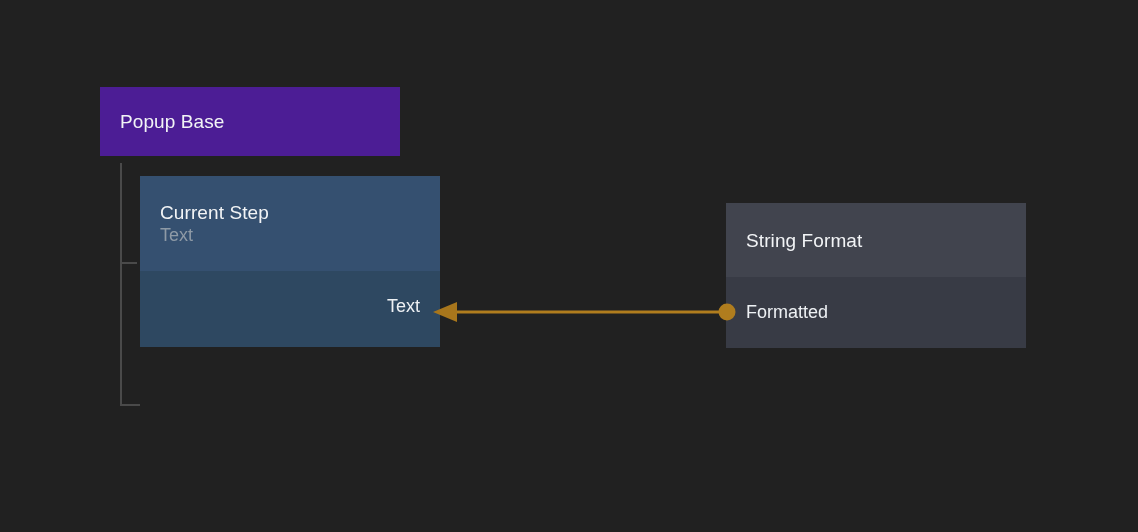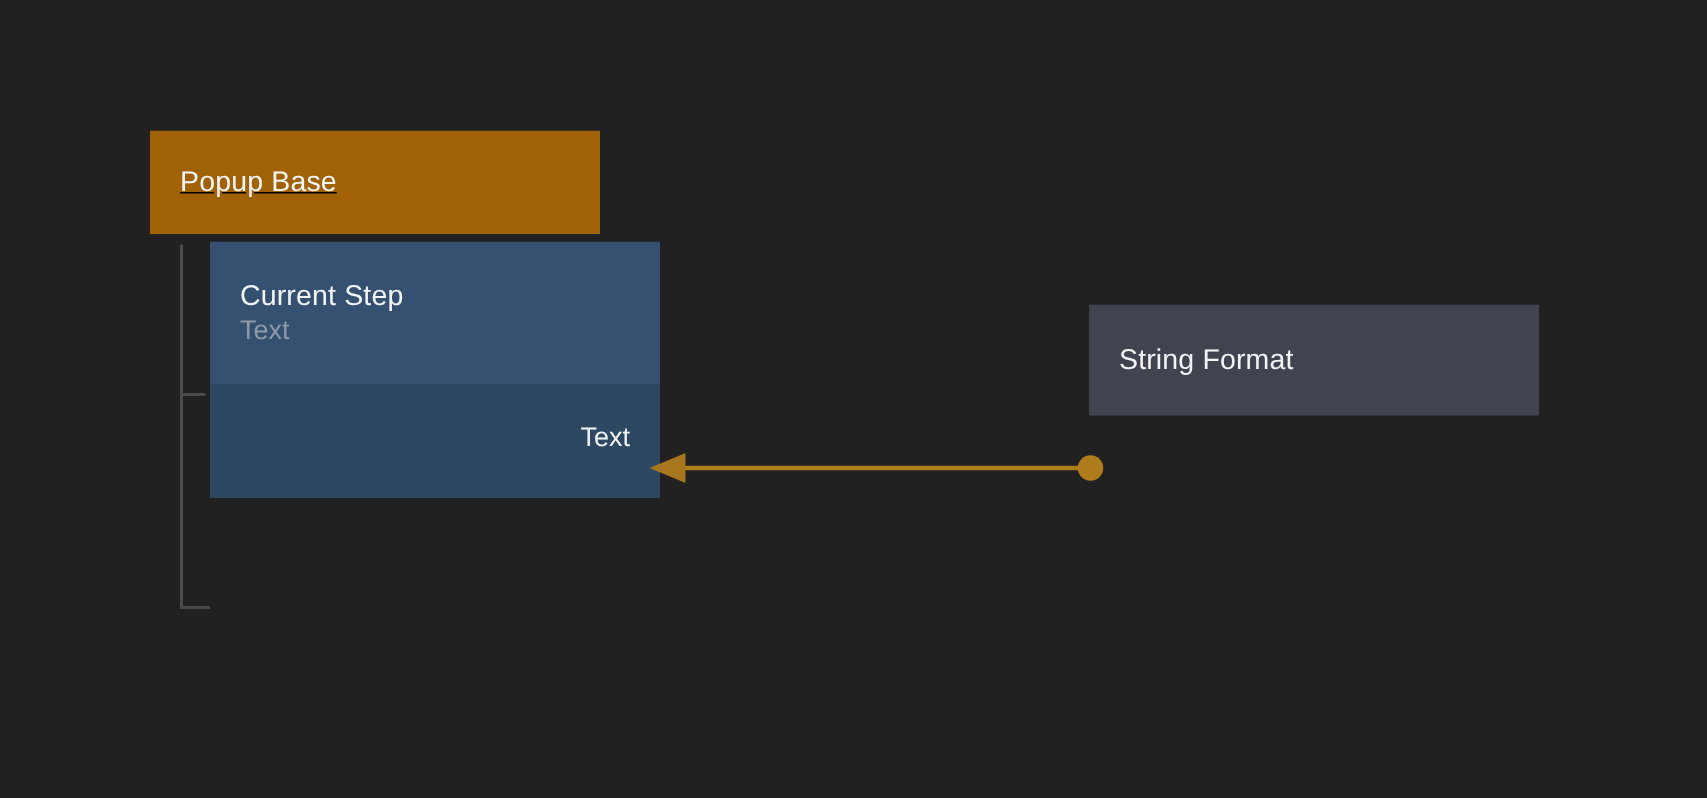--- a/index.html
+++ b/index.html
@@ -81,21 +81,21 @@
     left: 100px; top: 87px;
     width: 300px; height: 69px;
   }
   #popup-base .node-header {
     height: 69px;
     padding: 0 20px;
   }
 
   
   #current-step {
-    left: 140px; top: 161px;
+    left: 140px; top: 176px;
     width: 300px; height: 207px;
   }
   #current-step .node-header {
     height: 95px;
     padding: 0 20px;
   }
   #current-step .node-body { height: 76px; }
 
   
   #component-stack {
@@ -147,21 +147,21 @@
 </head>
 <body>
 
 <div id="canvas" style="background: rgb(33, 33, 33);">
 
   <div class="tree-rail" id="tree-vertical" style="background: rgb(74, 74, 74);"></div>
   <div class="tree-rail" id="tree-stub-1" style="background: rgb(74, 74, 74);"></div>
   <div class="tree-rail" id="tree-stub-2" style="background: rgb(74, 74, 74);"></div>
 
   <div class="node node-blue" id="popup-base">
-    <div class="node-header" style="background: #a16207; text-decoration: underline;">
+    <div class="node-header" style="background: #4c1d95;">
       <div class="node-title">Popup Base</div>
     </div>
   </div>
 
   <div class="node node-blue" id="current-step">
     <div class="node-header" style="background: rgb(53, 80, 112);">
       <div class="node-title">Current Step</div>
       <div class="node-subtitle">Text</div>
     </div>
     <div class="node-body" style="background: rgb(46, 72, 97);">
@@ -169,20 +169,25 @@
         <span class="port-label">Text</span>
       </div>
     </div>
   </div>
 
 
   <div class="node node-gray" id="string-format">
     <div class="node-header" style="background: rgb(65, 68, 78);">
       <div class="node-title">String Format</div>
     </div>
+    <div class="node-body" style="background: rgb(56, 59, 69);">
+      <div class="port-row port-out">
+        <span class="port-label">Formatted</span>
+      </div>
+    </div>
   </div>
 
   <svg id="wire-layer" viewBox="0 0 1138 532" xmlns="http://www.w3.org/2000/svg">
     <line x1="726" y1="312" x2="455" y2="312" stroke="#b07d1e" stroke-width="3"></line>
     <polygon points="433,312 457,302 457,322" fill="#a8761c"></polygon>
     <circle cx="727" cy="312" r="8.5" fill="#b07d1e"></circle>
   </svg>
 
 </div>
 

